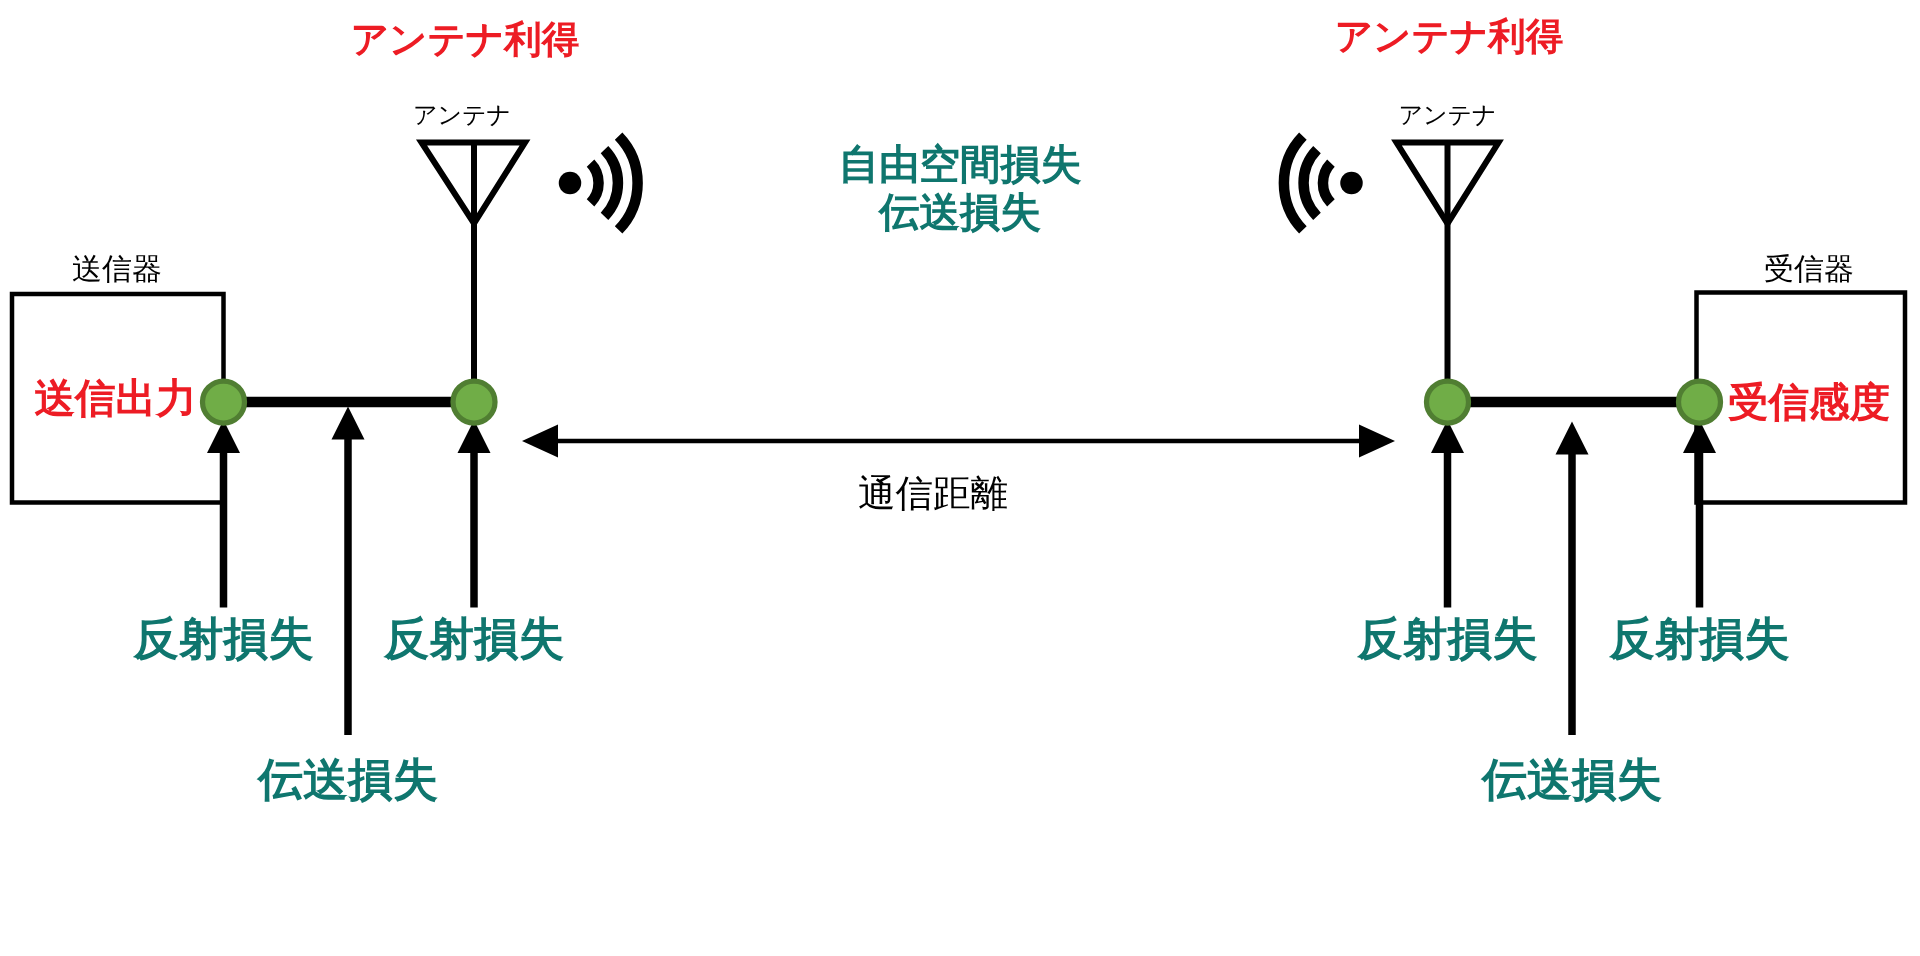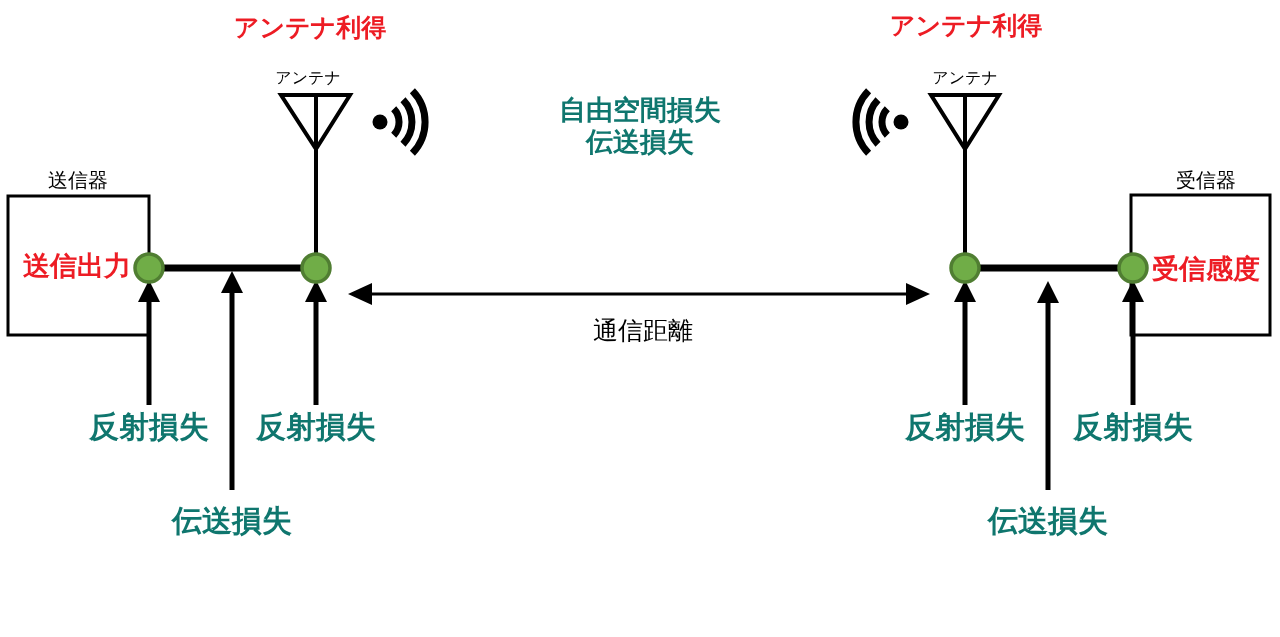--- a/index.html
+++ b/index.html
@@ -112,21 +112,21 @@
   <div class="lbl red bold fs25" style="left:310px;top:27px;">アンテナ利得</div>
   <div class="lbl fs23" style="left:308px;top:78px;">アンテナ</div>
   <div class="lbl fs24" style="left:78px;top:180px;">送信器</div>
   <div class="lbl red bold fs27" style="left:77px;top:266px;">送信出力</div>
   <div class="lbl blue bold fs26" style="left:149px;top:427px;">反射損失</div>
   <div class="lbl blue bold fs26" style="left:316px;top:427px;">反射損失</div>
   <div class="lbl blue bold fs26" style="left:232px;top:521px;">伝送損失</div>
 
   <div class="lbl blue bold fs27" style="left:640px;top:110px;">自由空間損失</div>
   <div class="lbl blue bold fs27" style="left:640px;top:142px;">伝送損失</div>
-  <div class="lbl fs25" style="left:643px;top:330px;">通信距離</div>
+  <div class="lbl fs25" style="left:622px;top:330px;">通信距離</div>
 
   <div class="lbl red bold fs25" style="left:966px;top:25px;">アンテナ利得</div>
   <div class="lbl fs23" style="left:965px;top:78px;">アンテナ</div>
   <div class="lbl fs24" style="left:1206px;top:180px;">受信器</div>
   <div class="lbl red bold fs27" style="left:1206px;top:269px;">受信感度</div>
   <div class="lbl blue bold fs26" style="left:965px;top:427px;">反射損失</div>
   <div class="lbl blue bold fs26" style="left:1133px;top:427px;">反射損失</div>
   <div class="lbl blue bold fs26" style="left:1048px;top:521px;">伝送損失</div>
 
 

